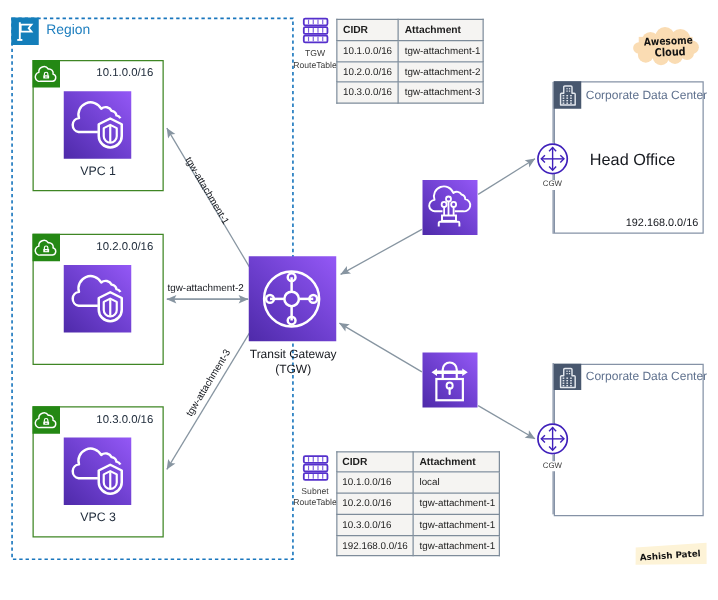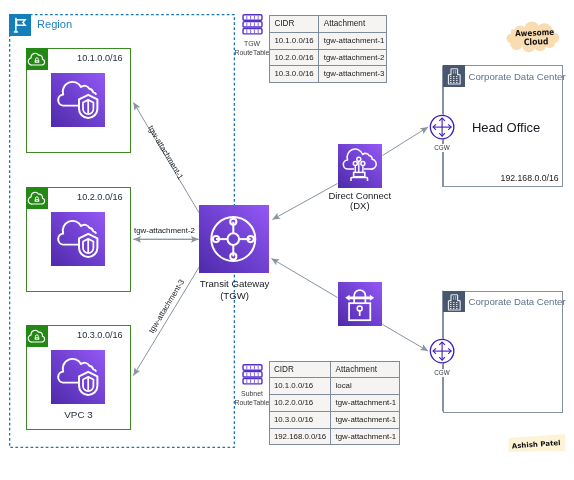--- a/index.html
+++ b/index.html
@@ -30,21 +30,21 @@
   .dc-badge{position:absolute;left:-0.62px;top:-0.62px;width:21.6px;height:21.6px;background:#48576e;}
   .dc-head{position:absolute;left:25px;top:4.5px;font-size:9.6px;color:#5f718e;white-space:nowrap;}
   .dc-name{position:absolute;left:7px;right:0;top:54px;text-align:center;font-size:13px;color:#16191f;}
   .dc-cidr{position:absolute;right:3.0px;bottom:2.7px;font-size:8.7px;color:#16191f;}
 
   
   .rt{position:absolute;border-collapse:collapse;font-size:7.85px;color:#1c1c1c;table-layout:fixed;}
   .rt td,.rt th{border:0.9px solid #7e8c9a;padding:0;height:15.75px;line-height:15.75px;text-align:left;
     font-weight:normal;background:#f5f4f2;overflow:hidden;white-space:nowrap;
     text-indent:4.4px;box-sizing:border-box;}
-  .rt th{font-weight:normal;font-size:8.2px;}
+  .rt th{font-weight:bold;font-size:8.2px;}
   .rt-cap{position:absolute;text-align:center;font-size:6.9px;color:#3d3d3d;line-height:9.3px;white-space:nowrap;}
 
   .cgw-cap{position:absolute;font-size:6.3px;color:#3a3a3a;text-align:center;background:#fff;line-height:8px;}
   svg{display:block;overflow:visible;}
   .aa{shape-rendering:geometricPrecision;}
   #wires{position:absolute;left:0;top:0;width:574px;height:480px;pointer-events:none;}
   .wlbl{position:absolute;font-size:7.9px;color:#16191f;white-space:nowrap;transform-origin:0 0;}
 </style>
 </head>
 <body>
@@ -103,20 +103,21 @@
       </div>
     <div class="vpc-cidr">10.1.0.0/16</div>
     <div class="vpc-glyph">
         <svg width="54" height="54" viewBox="0 0 54 54" class="aa">
           <path d="M27.3 32.6 H11.9 A5.6 5.6 0 0 1 12.2 21.5 A9.7 9.7 0 0 1 30.0 14.0 A5.4 5.4 0 0 1 38.3 15.7 A4.6 4.6 0 0 1 42.2 19.3 A4.1 4.1 0 0 1 45.3 21.6" fill="none" stroke="#fff" stroke-width="1.95" stroke-linecap="butt" stroke-linejoin="round"></path>
           <path d="M37.2 21.8 L28.0 26.4 V35.7 a9.2 9.2 0 0 0 18.4 0 V26.4 Z" fill="none" stroke="#fff" stroke-width="2.0" stroke-linejoin="round"></path>
           <path d="M37.2 26.9 L32.0 29.5 V35.9 a5.2 5.2 0 0 0 10.4 0 V29.5 Z" fill="none" stroke="#fff" stroke-width="1.75" stroke-linejoin="round"></path>
           <line x1="37.2" y1="27.7" x2="37.2" y2="40.5" stroke="#fff" stroke-width="1.75"></line>
         </svg>
       </div>
+    <div class="vpc-name">VPC 1</div>
   </div>
   <div class="vpc-card" style="left:26px;top:187px">
     <div class="vpc-badge cloudlock">
         <svg width="22" height="22" viewBox="0 0 22 22" class="aa">
           <path d="M6.6 17.0 H16.0 A2.9 2.9 0 0 0 16.4 11.3 A3.3 3.3 0 0 0 12.6 7.2 A4.1 4.1 0 0 0 5.1 9.9 A3.55 3.55 0 0 0 6.6 17.0 Z" fill="none" stroke="#fff" stroke-width="1.15" stroke-linejoin="round"></path>
           <path d="M9.5 12.4 V11.2 a1.4 1.4 0 0 1 2.8 0 V12.4" fill="none" stroke="#fff" stroke-width="0.95"></path>
           <rect x="8.6" y="12.15" width="4.7" height="2.6" rx="0.4" fill="#fff"></rect>
           <rect x="10.0" y="13.3" width="1.9" height="0.6" fill="#1d7210"></rect>
         </svg>
       </div>
@@ -180,24 +181,20 @@
           <line x1="17.3" y1="21.6" x2="17.3" y2="28.4"></line>
           <line x1="24.9" y1="21.6" x2="24.9" y2="28.4"></line>
         </g>
         <circle cx="20.8" cy="15.2" r="2.0" fill="none" stroke="#fff" stroke-width="1.45"></circle>
         <circle cx="17.3" cy="19.5" r="2.0" fill="none" stroke="#fff" stroke-width="1.45"></circle>
         <circle cx="24.9" cy="19.5" r="2.0" fill="none" stroke="#fff" stroke-width="1.45"></circle>
         <rect x="15.6" y="28.4" width="11.2" height="4.3" fill="none" stroke="#fff" stroke-width="1.55"></rect>
         <path d="M13.0 37.1 V34.3 a0.9 0.9 0 0 1 0.9 -0.9 H28.6 a0.9 0.9 0 0 1 0.9 0.9 V37.1" fill="none" stroke="#fff" stroke-width="1.55" stroke-linecap="butt"></path>
       </svg>
     </div>
-  <div class="tile-cap" style="left:309.8px;top:190.8px;width:100px;font-weight:normal;font-size:9.5px;line-height:10.5px">
-    <span>Direct Connect</span><br>
-    <span>(DX)</span>
-  </div>
 
   <div class="tile" id="vpn-tile" style="left:337.8px;top:281.8px;width:44px;height:44px">
       <svg width="44" height="44" viewBox="0 0 44 44" class="aa">
         <path d="M16.2 21.2 V13.6 a5.6 5.6 0 0 1 11.2 0 V21.2" fill="none" stroke="#fff" stroke-width="1.75"></path>
         <rect x="11.1" y="21.2" width="21.2" height="17.0" fill="none" stroke="#fff" stroke-width="1.75"></rect>
         <circle cx="21.7" cy="26.5" r="2.45" fill="none" stroke="#fff" stroke-width="1.55"></circle>
         <path d="M21.7 28.5 L21.7 33.2" stroke="#fff" stroke-width="1.75" stroke-linecap="round"></path>
         <path d="M11.6 12.8 L7.2 15.8 L11.6 18.8 L11.6 17.2 L31.8 17.2 L31.8 18.8 L36.2 15.8 L31.8 12.8 L31.8 14.4 L11.6 14.4 Z" fill="#fff"></path>
       </svg>
     </div>

